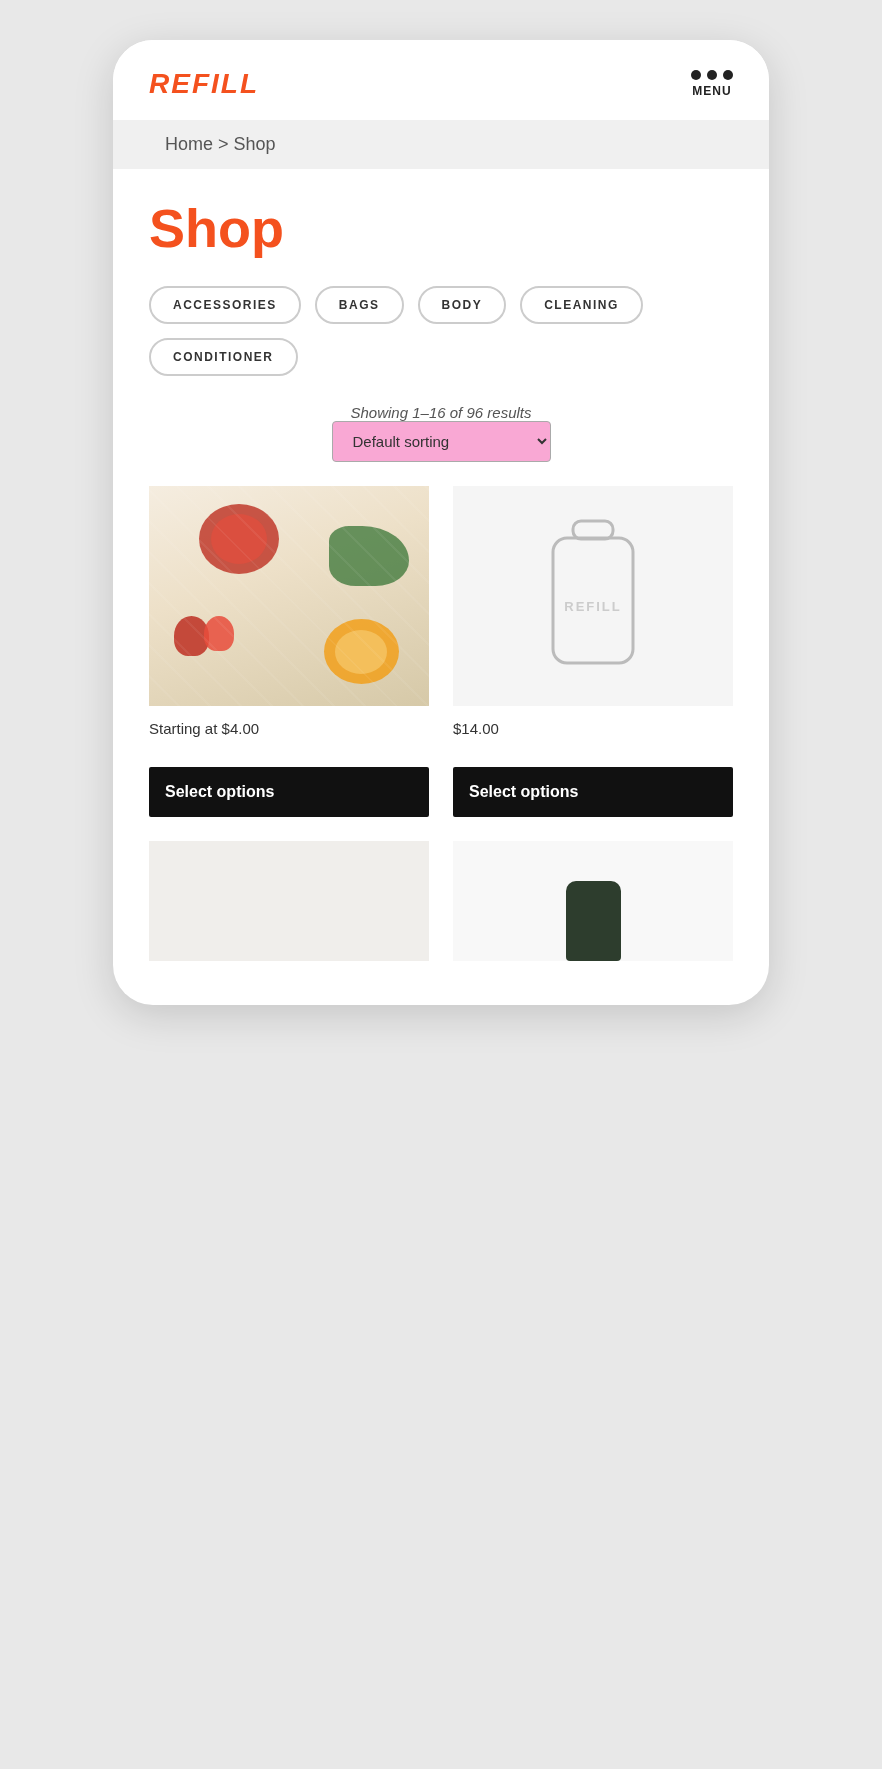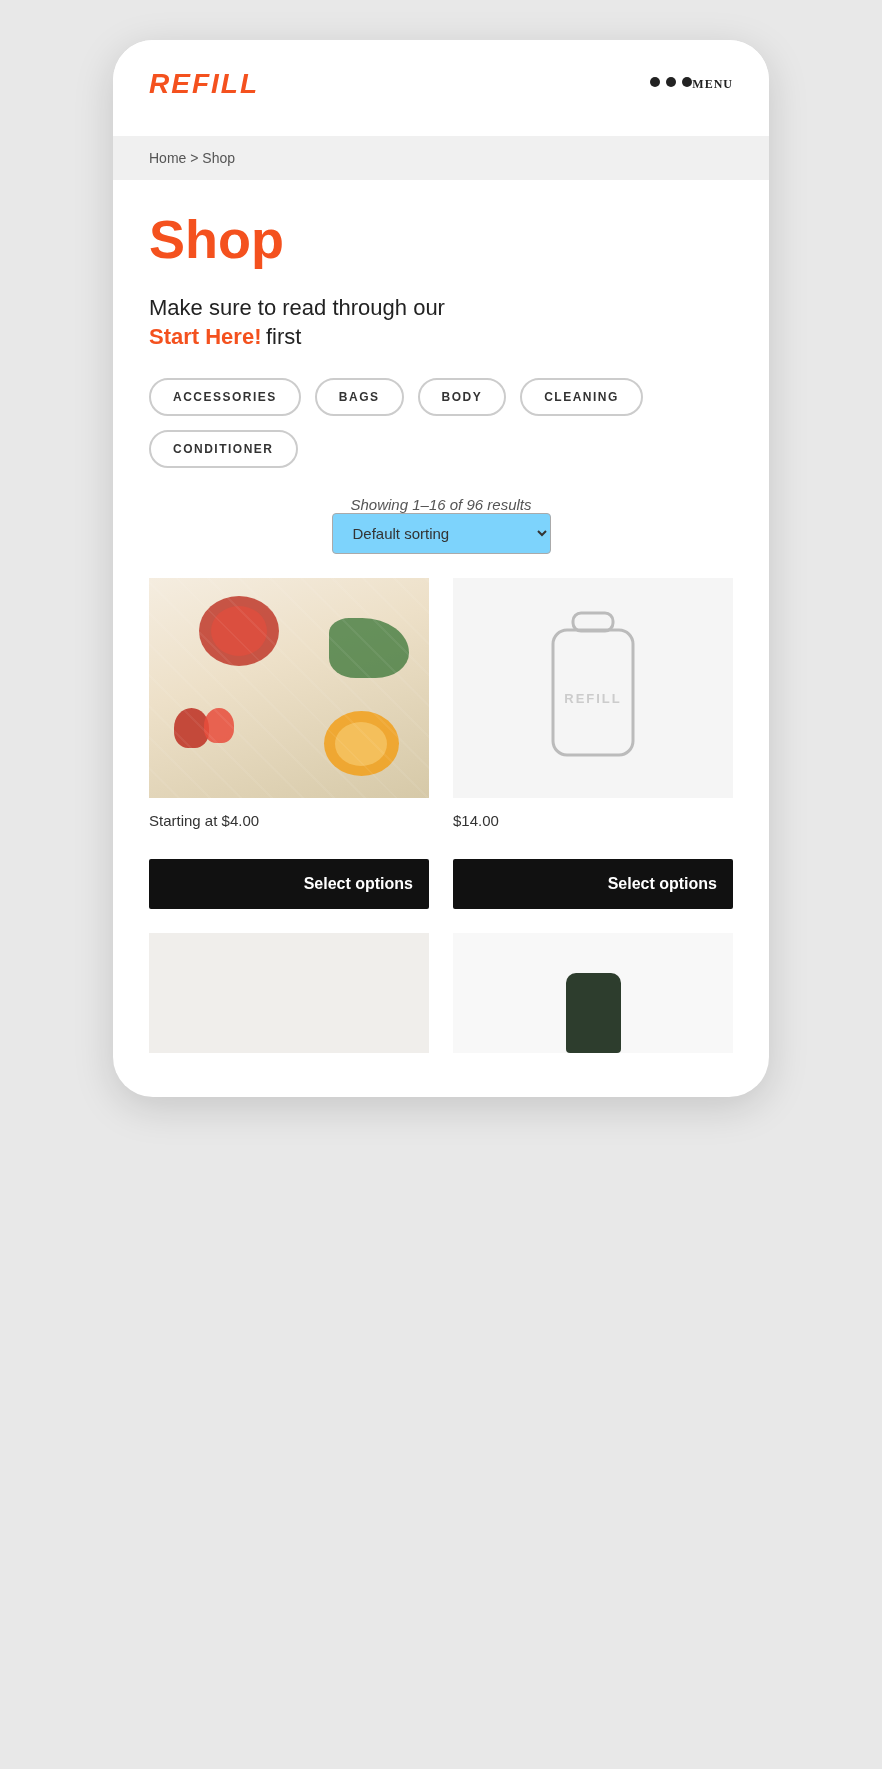--- a/index.html
+++ b/index.html
@@ -34,22 +34,23 @@
     .logo {
       font-size: 28px;
       font-weight: 900;
       color: #f4511e;
       letter-spacing: 2px;
       font-style: italic;
     }
 
     .menu-area {
       display: flex;
-      cursor: pointer;
-      font-family: Liberation Serif, serif;
+      flex-direction: column;
+      align-items: center;
+      cursor: pointer;
     }
 
     .menu-dots {
       display: flex;
       gap: 6px;
       margin-bottom: 4px;
     }
 
     .dot {
       width: 10px;
@@ -61,24 +62,23 @@
     .menu-label {
       font-size: 12px;
       font-weight: 700;
       letter-spacing: 1px;
       color: #222;
     }
 
     
     .breadcrumb-bar {
       background: #f0f0f0;
-      padding: 14px 36px;
-      font-size: 14px;
+      padding: 14px 52px;
+      font-size: 18px;
       color: #555;
-      margin-top: 16px;
     }
 
     
     .main-content {
       padding: 30px 36px;
     }
 
     .page-title {
       font-size: 54px;
       font-weight: 900;
@@ -142,21 +142,21 @@
       color: #555;
       font-style: italic;
     }
 
     .sort-select {
       border: 1.5px solid #aaa;
       border-radius: 4px;
       padding: 10px 16px;
       font-size: 15px;
       color: #333;
-      background: #7dd3fc;
+      background: #f9a8d4;
       appearance: auto;
       cursor: pointer;
       min-width: 200px;
     }
 
     
     .product-grid {
       display: grid;
       grid-template-columns: 1fr 1fr;
       gap: 24px;
@@ -208,21 +208,21 @@
 
     .select-options-btn {
       background: #111;
       color: #fff;
       border: none;
       padding: 16px;
       font-size: 16px;
       font-weight: 600;
       cursor: pointer;
       width: 100%;
-      text-align: right;
+      text-align: left;
       border-radius: 2px;
     }
 
     
     .product-grid-bottom {
       display: grid;
       grid-template-columns: 1fr 1fr;
       gap: 24px;
       margin-top: 24px;
     }
@@ -249,26 +249,20 @@
   </div>
 
   <div class="breadcrumb-bar">
     <span>Home &gt; Shop</span>
   </div>
 
   <div class="main-content">
 
     <h1 class="page-title">Shop</h1>
 
-    <div>
-      <span class="subtitle">Make sure to read through our</span>
-      <br>
-      <a class="start-here-link">Start Here!</a>
-      <span class="subtitle-end">first</span>
-    </div>
 
     <div class="filter-tags">
       <button class="filter-tag">ACCESSORIES</button>
       <button class="filter-tag">BAGS</button>
       <button class="filter-tag">BODY</button>
       <button class="filter-tag">CLEANING</button>
       <button class="filter-tag">CONDITIONER</button>
     </div>
 
     <div class="results-row">

